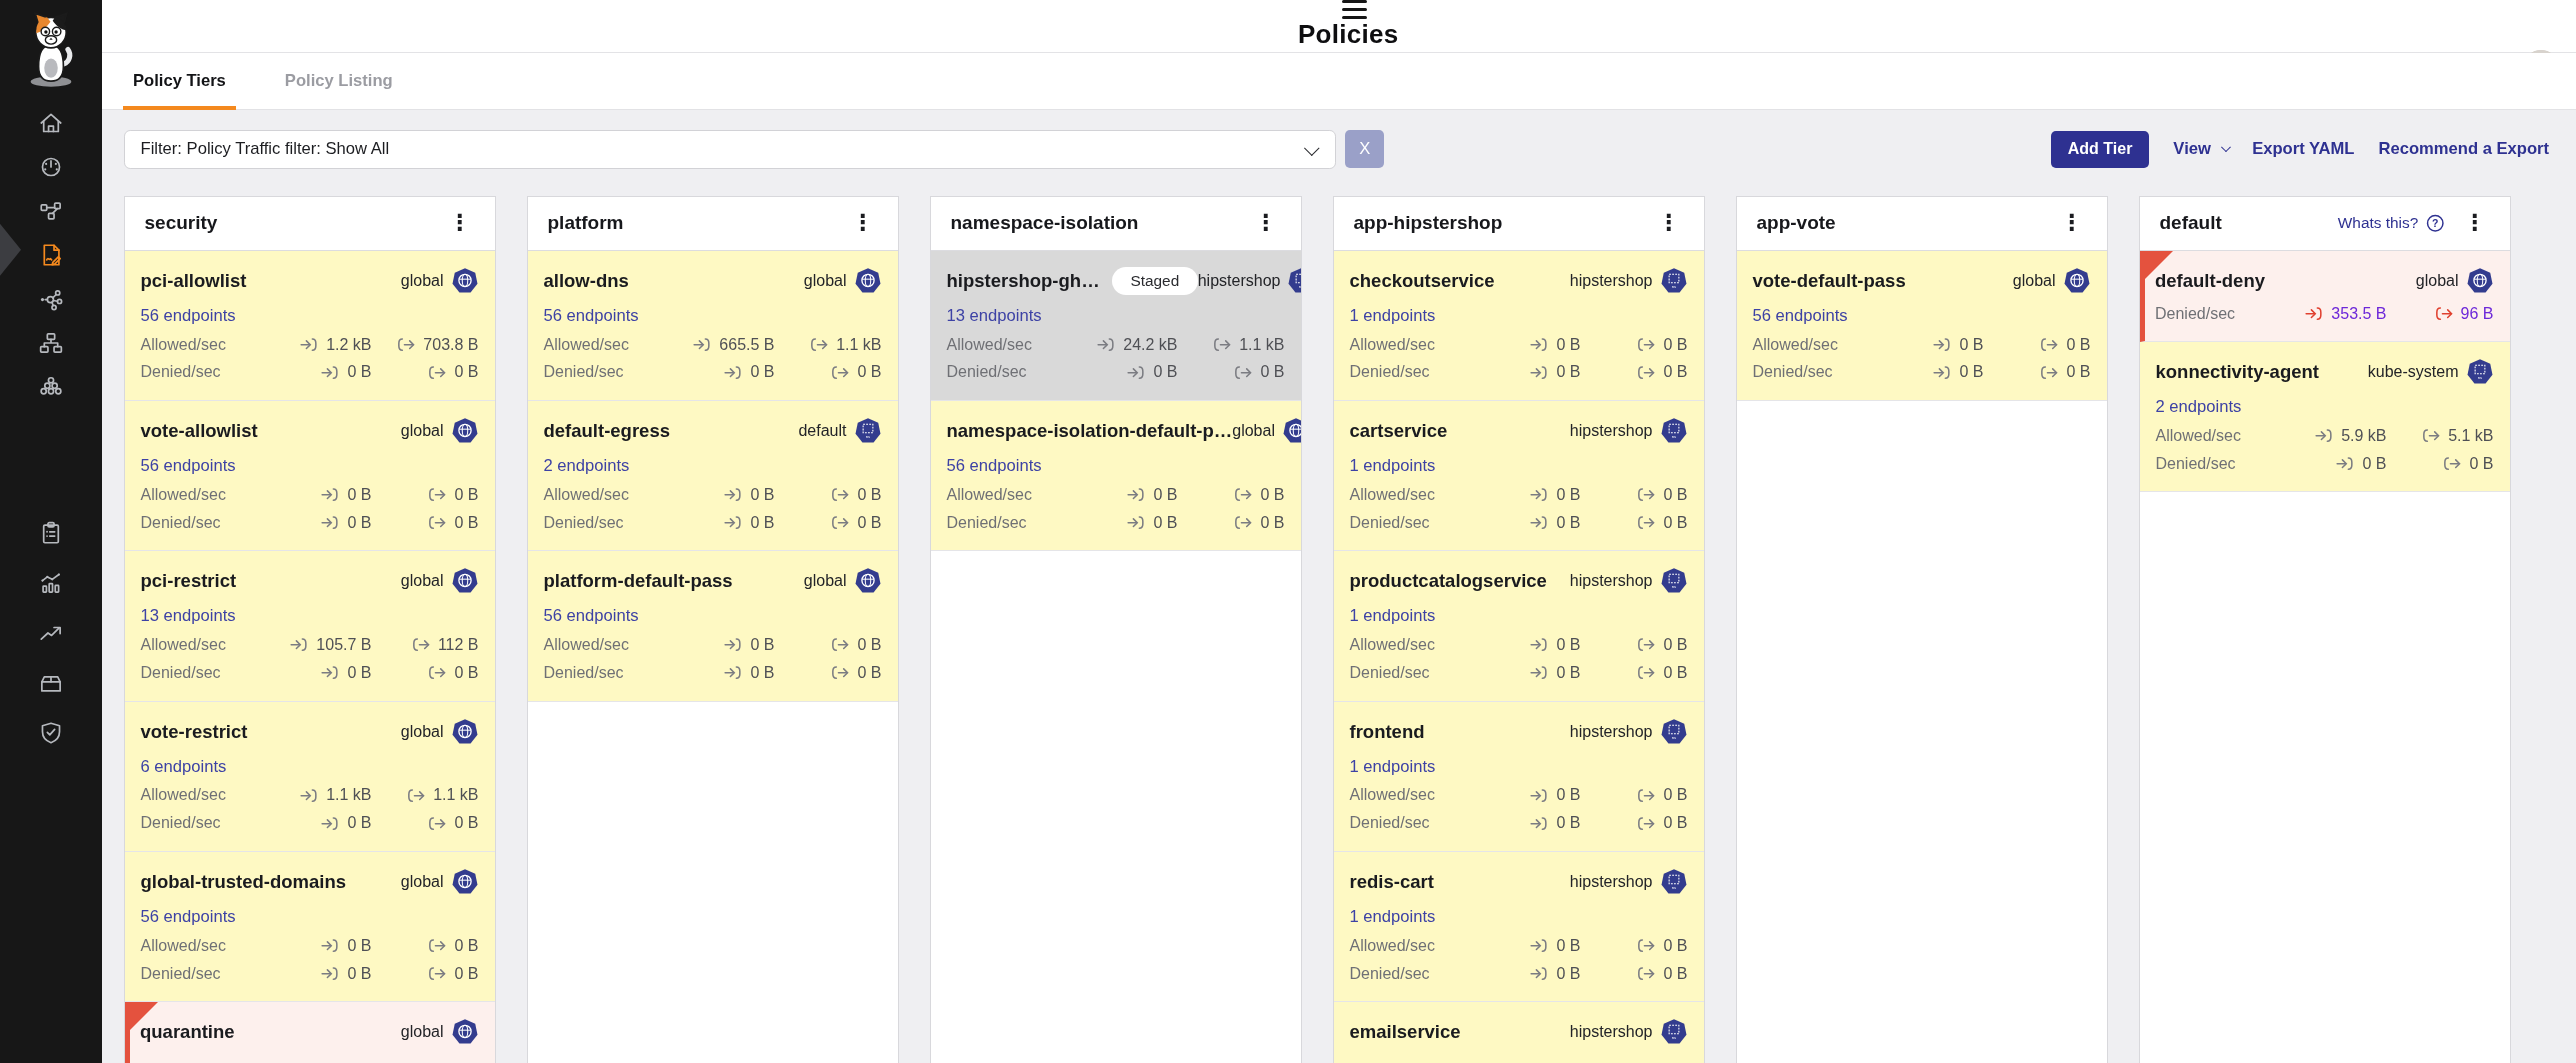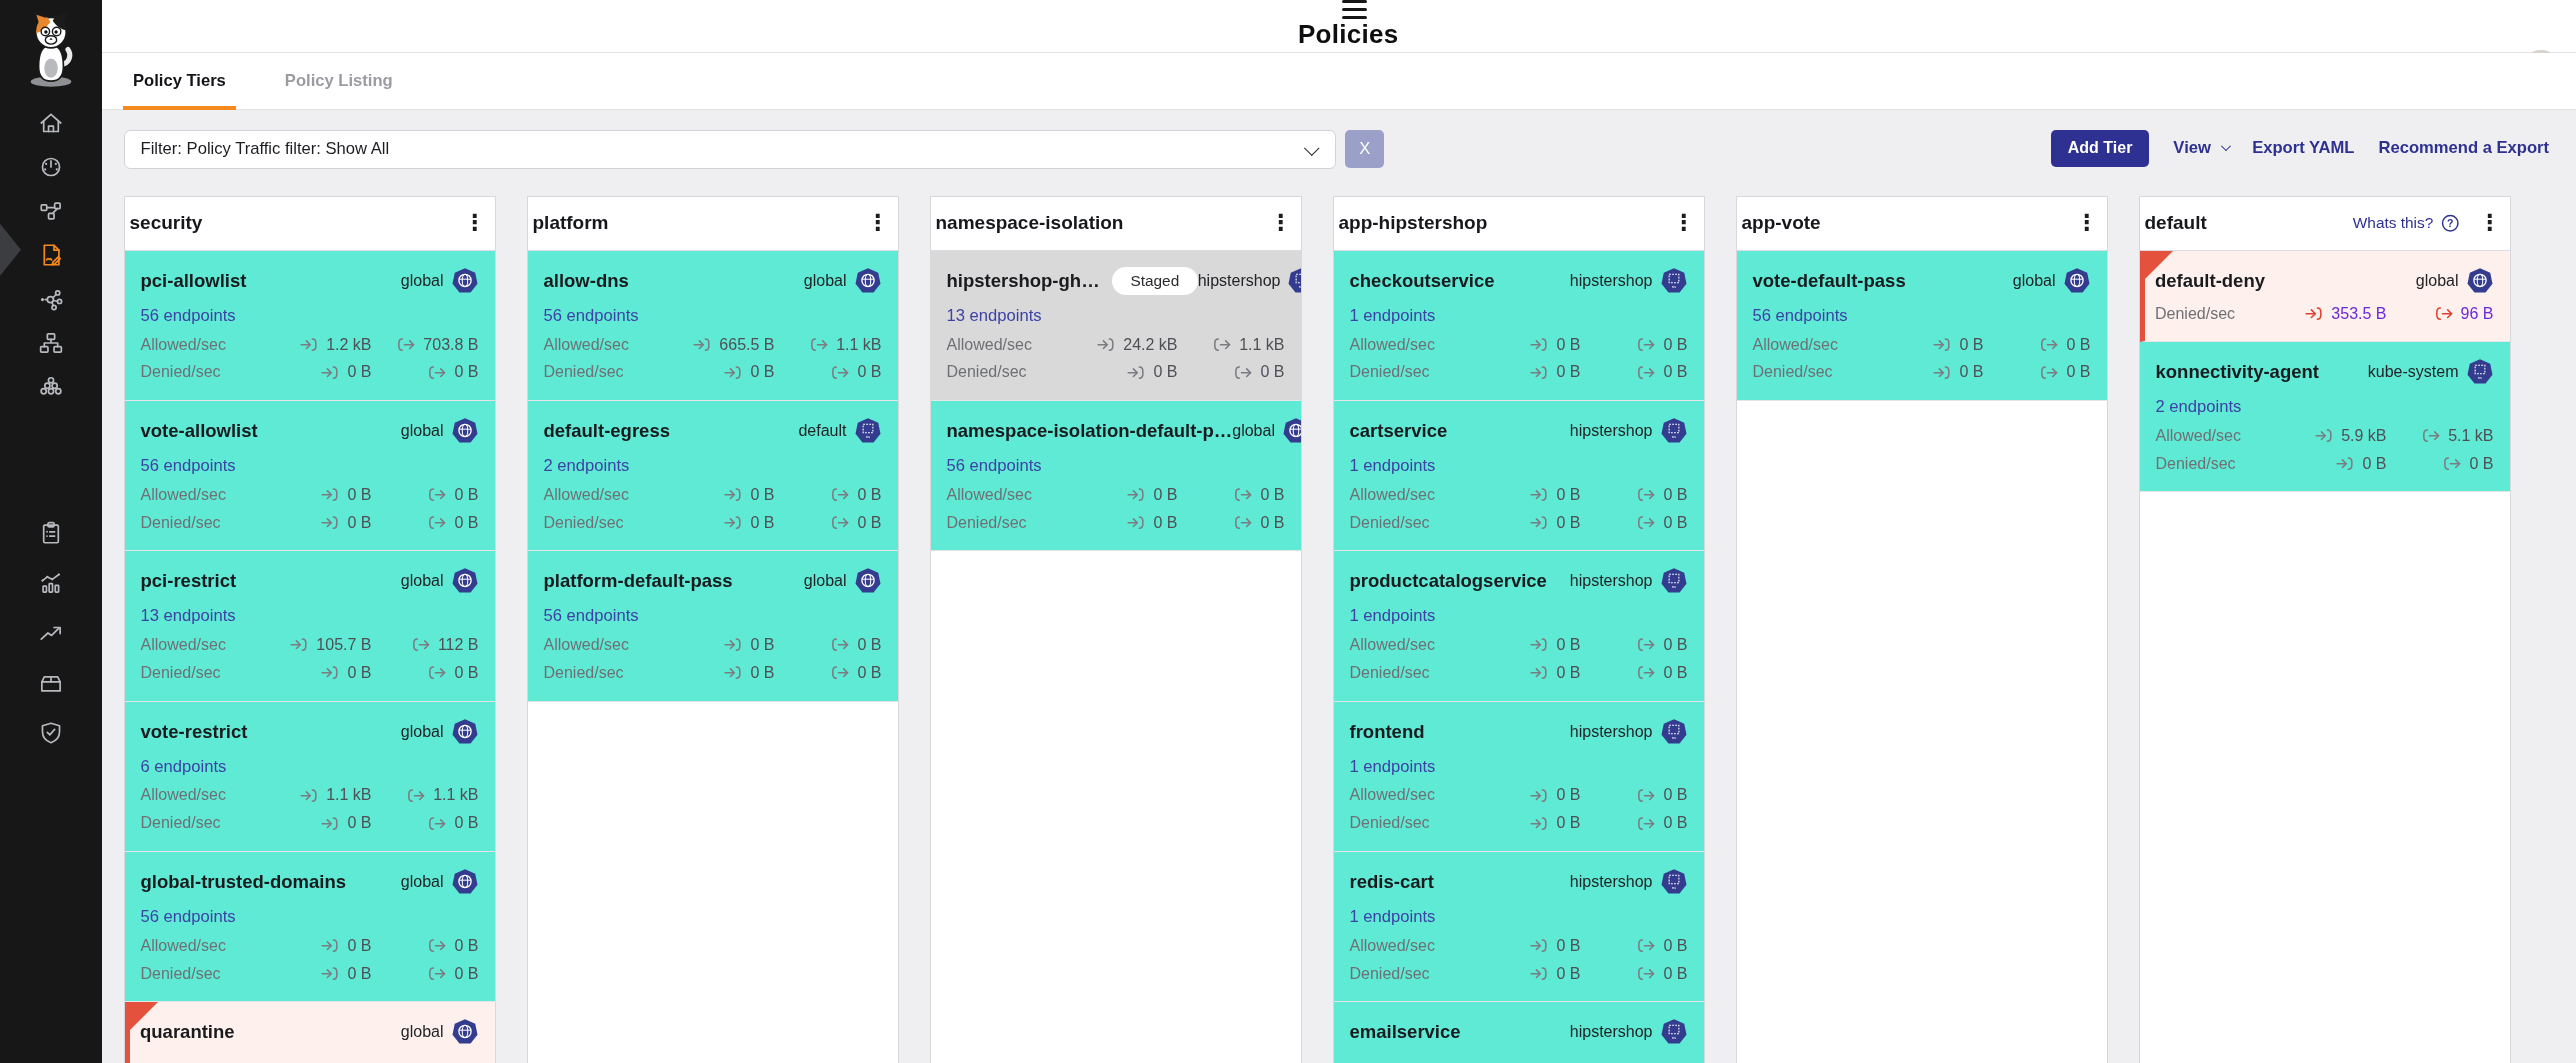--- a/index.html
+++ b/index.html
@@ -30,40 +30,40 @@
   .avatar { width:36px; height:36px; border-radius:50%; overflow:hidden; background:#d8d3cd; cursor:pointer; flex:none; }
 
   
   .tabbar { position:absolute; left:102px; top:53px; right:0; height:57px; background:#ffffff; display:flex; align-items:center; gap:59px; padding-left:31px; border-bottom:1.2px solid #e2e2e5; }
   .tab { position:relative; height:100%; display:flex; align-items:center; font-size:16.6px; font-weight:600; color:#9b9ca2; cursor:pointer; }
   .tab.active { color:#131417; font-weight:700;text-align:right; }
   .tab.active::after { content:""; position:absolute; left:-9.9px; right:-9.9px; bottom:-1.2px; height:4.3px; background:#f4891e; }
 
   
   .content { position:absolute; left:102px; top:110px; right:0; bottom:0; background:#efeff2; overflow:hidden; }
-  .toolbar { margin:19.7px 17px 0 21.5px; display:flex; align-items:flex-start; }
+  .toolbar { margin:19.7px 17px 0 21.5px; display:flex; align-items:center; }
   .filter-box { position:relative; width:1212px; height:39px; background:#fff; border:1.2px solid #d2d2d6; border-radius:6.2px; display:flex; align-items:center; padding:0 43px 0 16px; font-size:16.6px; color:#1c1d21; cursor:pointer; }
   .filter-box .chev { position:absolute; right:18.5px; width:11px; height:11px; color:#2a2b2f; }
   .clear-btn { width:39px; height:38px; margin-left:9.9px; background:#9aa0c8; border:none; border-radius:4.9px; color:#fff; font-size:16.6px; font-family:inherit; cursor:pointer; }
   .actions { margin-left:auto; display:flex; align-items:center; gap:24px; padding-right:9.9px; }
   .btn-primary { height:37px; padding:0 17px; background:#2e3191; color:#fff; font-size:16px; font-weight:600; font-family:inherit; border:none; border-radius:4.9px; cursor:pointer; }
   .link-btn { display:flex; align-items:center; gap:9.9px; font-size:16.6px; font-weight:600; color:#2e3191; cursor:pointer; background:none; border:none; font-family:inherit; }
   .link-btn .chev { width:7.4px; height:7.4px; }
 
   
   .board { margin:27px 17px 0 21.5px; display:flex; gap:31px; align-items:flex-start; }
   .tier-column { width:372px; flex:none; background:#fff; border:1.2px solid #d8d8dc; height:869px; overflow:hidden; }
-  .tier-header { height:54px; border-bottom:1.2px solid #dcdce0; display:flex; align-items:center; padding:0 5px; }
+  .tier-header { height:54px; border-bottom:1.2px solid #dcdce0; display:flex; align-items:center; padding:0 20px; }
   .tier-title { font-size:19px; font-weight:700; color:#17181c; }
   .tier-spacer { flex:1; }
   .whats-this { display:flex; align-items:center; gap:7.4px; font-size:15.4px; color:#2e3191; cursor:pointer; }
   .whats-this svg { width:18.5px; height:18.5px; }
   .kebab { margin-left:16px; font-size:22px; font-weight:700; color:#1b1c20; cursor:pointer; line-height:1; padding:0 3.7px; }
 
-  .card { position:relative; padding:16px 16px 18.5px 16px; border-bottom:1.2px solid #e5e5e8; background:#5eead4; cursor:pointer; }
+  .card { position:relative; padding:16px 16px 18.5px 16px; border-bottom:1.2px solid #e5e5e8; background:#fef9c3; cursor:pointer; }
   .card.selected { background:#d9d9d9; }
   .card.alert { background:#fdf0ed; border-left:5.5px solid #e4523e; padding-left:10.5px; }
   .card.alert::before { content:""; position:absolute; left:0; top:0; border-top:28px solid #e4523e; border-right:28px solid transparent; }
   .card-title-row { display:flex; align-items:center; min-height:28px; }
   .policy-name { font-size:18.5px; font-weight:600; color:#1a1b1f; white-space:nowrap; }
   .staged-pill { margin-left:12.3px; background:#ffffff; border-radius:615px; padding:4.9px 18.5px; font-size:15.4px; color:#2a2b2f; }
   .scope-wrap { margin-left:auto; display:flex; align-items:center; gap:7px; font-size:16px; color:#232428; }
   .scope-wrap svg { width:28px; height:28px; flex:none; }
   .endpoints { display:inline-block; margin-top:11px; font-size:16.6px; color:#3d42a5; }
   .metric { margin-top:9.9px; display:flex; align-items:center; font-size:16px; color:#6f7075; }

